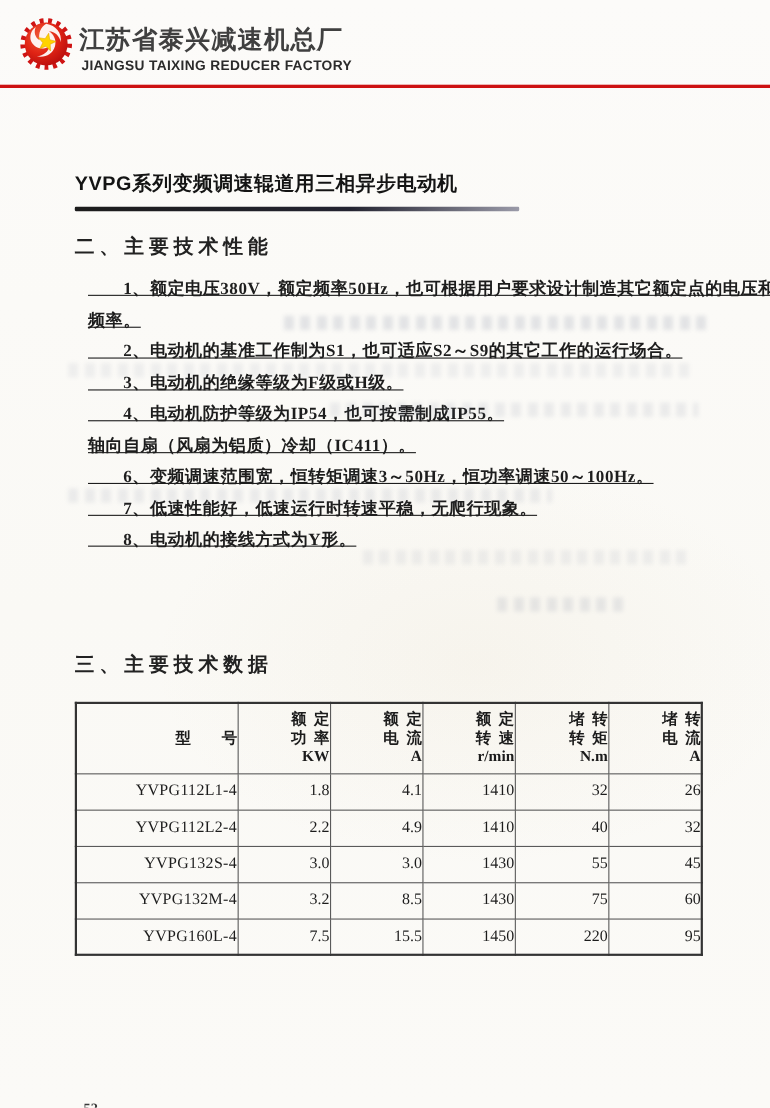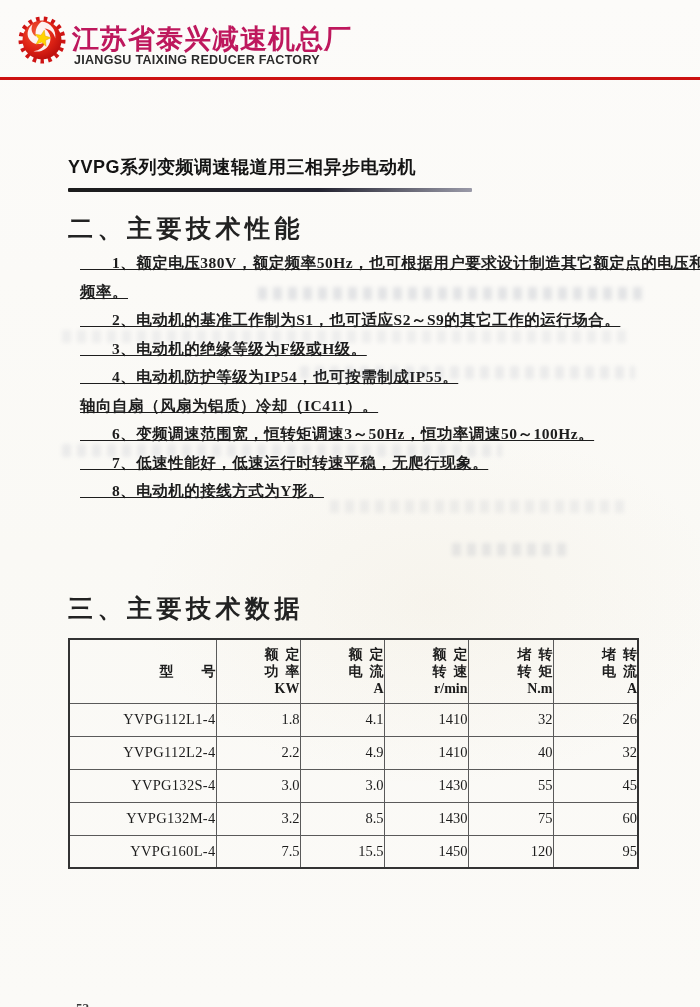--- a/index.html
+++ b/index.html
@@ -18,21 +18,21 @@
     background:
       radial-gradient(420px 260px at 62% 60%, rgba(216,198,160,0.10), rgba(216,198,160,0) 70%),
       linear-gradient(180deg, #fcfbf9 0%, #faf9f5 55%, #fbfaf7 100%);
   }
 
   
   .hdr-logo { position:absolute; left:18px; top:16px; width:48px; height:48px; }
   .company-zh {
     position:absolute; left:72px; top:21px;
     font-family:"Liberation Sans","DejaVu Sans",sans-serif;
-    font-weight:bold; font-size:27px; letter-spacing:1px; color:#be185d;
+    font-weight:bold; font-size:23px; letter-spacing:1px; color:#404040;
   }
   .company-en {
     position:absolute; left:74px; top:53px;
     font-family:"Liberation Sans","DejaVu Sans",sans-serif;
     font-weight:bold; font-size:12.5px; letter-spacing:0.3px; color:#2b2b2b;
   }
   .red-rule { position:absolute; left:0; top:77px; width:700px; height:3px; background:#cd1111; }
 
   
   .doc-title {
@@ -44,21 +44,21 @@
   .title-underline {
     position:absolute; left:68px; top:188px; width:404px; height:3.5px;
     background:linear-gradient(90deg,#1c1c1c 0%,#232330 62%,#9a9aa8 100%);
     border-radius:1px;
   }
 
   
   .sec-heading {
     position:absolute; left:68px;
     font-family:"Liberation Sans","DejaVu Sans",sans-serif;
-    font-weight:bold; font-size:25px; letter-spacing:4.5px; color:#222;
+    font-weight:bold; font-size:18px; letter-spacing:4.5px; color:#222;
     white-space:nowrap;
   }
   .sec-heading.perf { top:212px; }
   .sec-heading.data { top:592px; }
 
   
   .body-text { position:absolute; left:80px; top:249px; width:586px;text-decoration:underline; }
   .bodyline {
     font-size:15.5px; font-weight:600; line-height:28.5px;
     letter-spacing:0.5px; white-space:nowrap; color:#1d1d1d;
@@ -220,20 +220,20 @@
         <td>8.5</td>
         <td>1430</td>
         <td>75</td>
         <td>60</td>
       </tr>
       <tr>
         <td class="model-cell">YVPG160L-4</td>
         <td>7.5</td>
         <td>15.5</td>
         <td>1450</td>
-        <td>120</td>
+        <td>220</td>
         <td>95</td>
       </tr>
     </tbody>
   </table>
 
   <div class="page-num">52</div>
 </div>
 
 </body></html>

